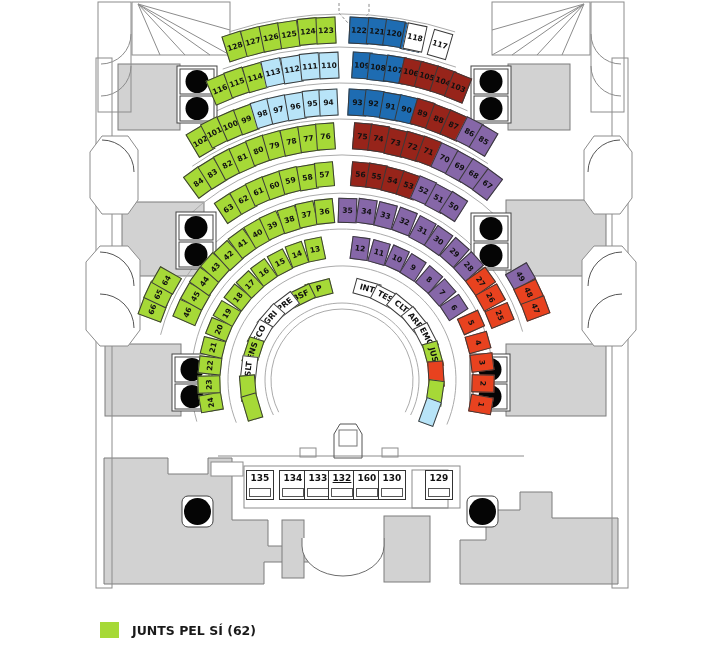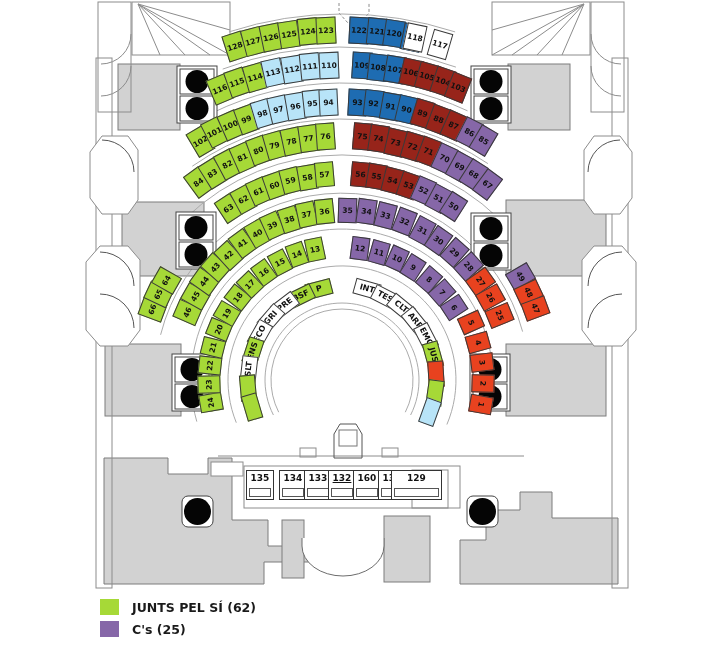--- a/index.html
+++ b/index.html
@@ -8,21 +8,21 @@
   svg{position:absolute;left:0;top:0;}
   .seat{position:absolute;box-sizing:border-box;border:1px solid #3a3a3a;
         display:flex;align-items:center;justify-content:center;
         font-size:7.5px;font-weight:bold;color:#111;line-height:1;}
   .seat.bench{font-size:8px;}
   .desk{position:absolute;box-sizing:border-box;border:1.5px solid #333;background:#fff;
         font-size:9px;font-weight:bold;color:#111;text-align:center;}
   .desk .num{display:block;padding-top:2px;}
   .desk .shelf{position:absolute;left:2px;right:2px;bottom:2px;height:7px;border:1px solid #555;}
   .legend{position:absolute;display:flex;flex-direction:column;}
-  .legend-item{display:flex;align-items:center;height:22px;}
+  .legend-item{display:flex;align-items:center;height:22px;margin-top:23px;}
   .legend-swatch{width:19px;height:16px;margin-right:13px;flex:0 0 auto;}
   .legend-label{font-size:12.5px;font-weight:bold;color:#1a1a1a;white-space:nowrap;}
 </style>
 </head>
 <body>
 
 <div class="stage">
 
   <svg width="722" height="663" viewBox="0 0 722 663">
 
@@ -308,21 +308,21 @@
         <span class="shelf"></span>
       </div>
       <div class="desk" style="left: 353px; top: 470px; width: 28px; height: 30px;">
         <span class="num">160</span>
         <span class="shelf"></span>
       </div>
       <div class="desk" style="left: 378px; top: 470px; width: 28px; height: 30px;">
         <span class="num">130</span>
         <span class="shelf"></span>
       </div>
-      <div class="desk" style="left: 391px; top: 470px; width: 51px; height: 30px;">
+      <div class="desk" style="left: 425px; top: 470px; width: 28px; height: 30px;">
         <span class="num">129</span>
         <span class="shelf"></span>
       </div>
     </div>
 
   <div class="legend" id="legend-col1" style="left:100px;top:596px;">
       <div class="legend-item">
         <span class="legend-swatch" style="background: rgb(166, 217, 55);"></span>
         <span class="legend-label">JUNTS PEL SÍ (62)</span>
       </div>

